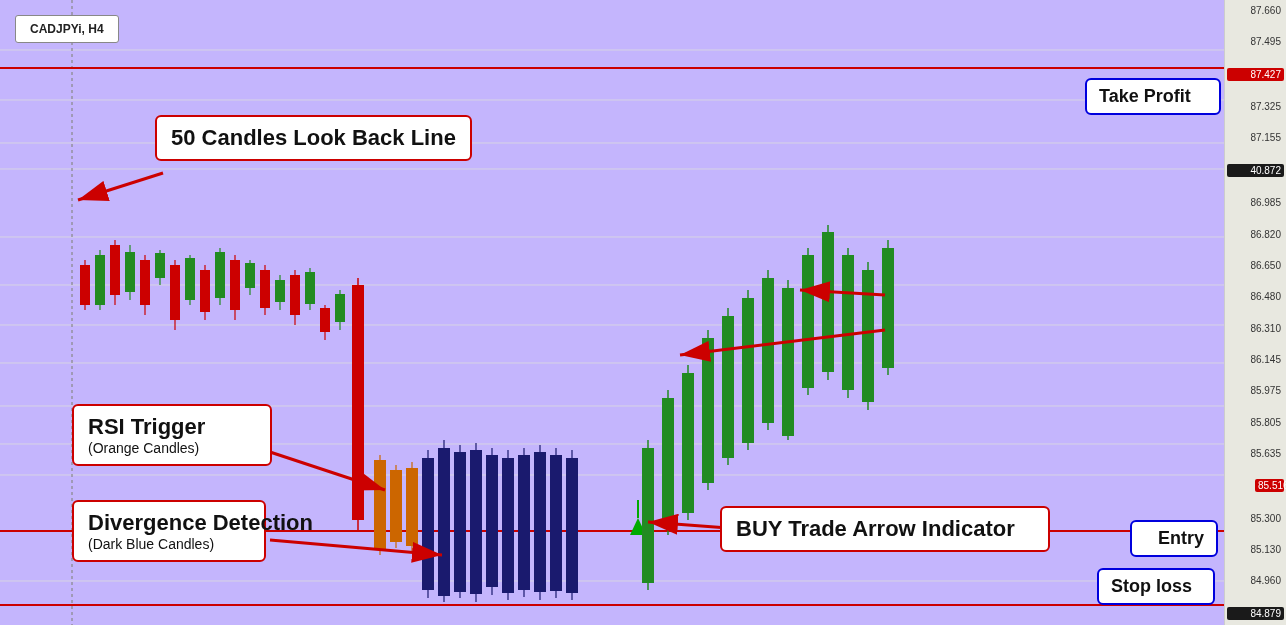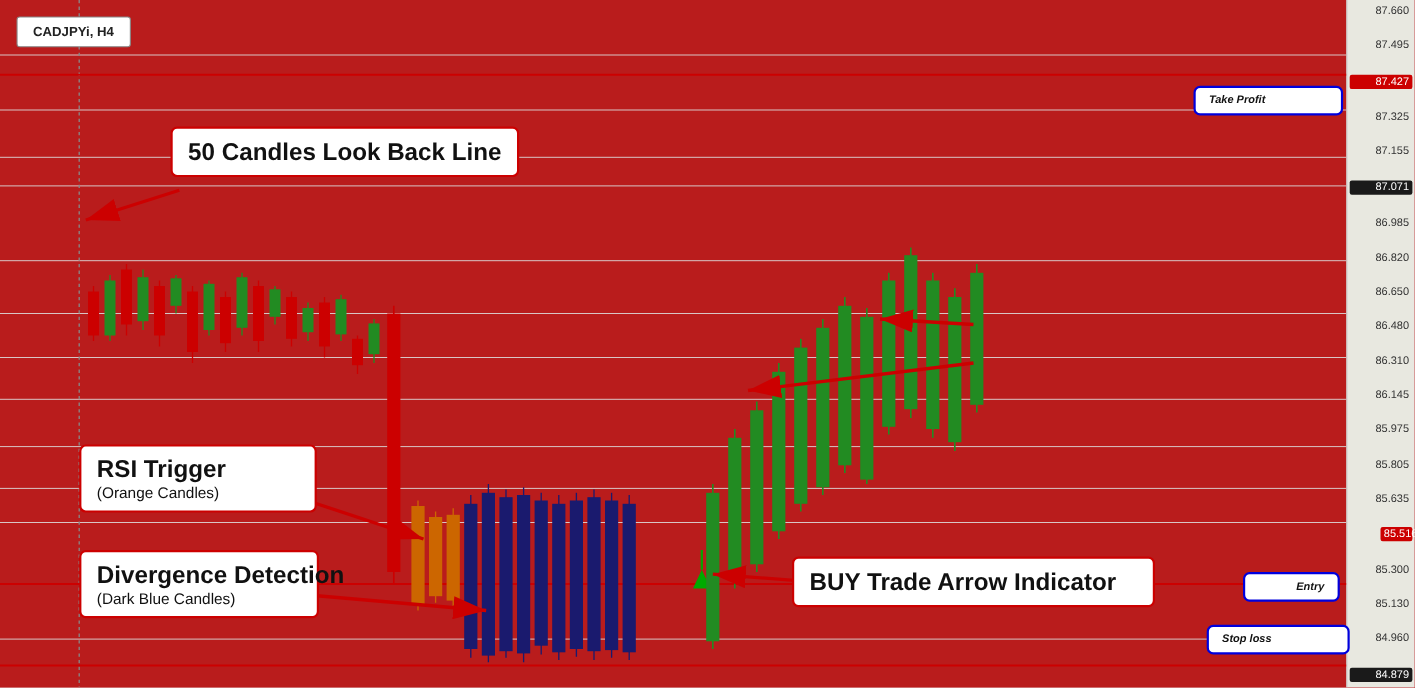--- a/index.html
+++ b/index.html
@@ -10,21 +10,21 @@
       background: #f0f4f8;
       font-family: Arial, sans-serif;
       position: relative;
     }
 
     #chart-container {
       position: absolute;
       left: 0; top: 0;
       width: 1286px;
       height: 625px;
-      background: #b91c1c;
+      background: #c4b5fd;
     }
 
     
     #price-axis {
       position: absolute;
       right: 0;
       top: 0;
       width: 62px;
       height: 100%;
       background: #e8e8e0;
@@ -91,24 +91,23 @@
     }
 
     
     .annotation-box.blue-border {
       border-color: #0000dd;
       border-width: 2px;
       padding: 6px 12px;
     }
 
     .annotation-box.blue-border .title {
-      font-size: 10px;
+      font-size: 18px;
       font-weight: bold;
       color: #111;
-      font-style: italic;
     }
 
     
     #arrows-svg {
       position: absolute;
       top: 0;
       left: 0;
       width: 1224px;
       height: 625px;
       z-index: 15;
@@ -329,21 +328,21 @@
     </svg>
 
   </div>
 
   <div id="price-axis">
     <div class="price-label">87.660</div>
     <div class="price-label">87.495</div>
     <div class="price-label" style="background:#cc0000;color:white;padding:1px 3px;border-radius:2px;">87.427</div>
     <div class="price-label">87.325</div>
     <div class="price-label">87.155</div>
-    <div class="price-label" style="background:#1a1a1a;color:white;padding:1px 3px;border-radius:2px;">87.071</div>
+    <div class="price-label" style="background:#1a1a1a;color:white;padding:1px 3px;border-radius:2px;">40.872</div>
     <div class="price-label">86.985</div>
     <div class="price-label">86.820</div>
     <div class="price-label">86.650</div>
     <div class="price-label">86.480</div>
     <div class="price-label">86.310</div>
     <div class="price-label">86.145</div>
     <div class="price-label">85.975</div>
     <div class="price-label">85.805</div>
     <div class="price-label">85.635</div>
     <div class="price-label" style="background:#cc0000;color:white;padding:1px 3px;border-radius:2px;margin-left:28px;">85.516</div>
@@ -355,39 +354,39 @@
 
   <div id="symbol-label">
     <span>CADJPYi, H4</span>
   </div>
 
   <div class="annotation-box" style="top: 115px; left: 155px;">
     <div class="title">50 Candles Look Back Line</div>
   </div>
 
 
-  <div class="annotation-box" style="top: 404px; left: 72px; width: 216px;">
+  <div class="annotation-box" style="top: 404px; left: 72px; width: 200px;">
     <div class="title">RSI Trigger</div>
     <div class="subtitle">(Orange Candles)</div>
   </div>
 
-  <div class="annotation-box" style="top: 500px; left: 72px; width: 218px;">
+  <div class="annotation-box" style="top: 500px; left: 72px; width: 194px;">
     <div class="title">Divergence Detection</div>
     <div class="subtitle">(Dark Blue Candles)</div>
   </div>
 
   <div class="annotation-box" style="top: 506px; left: 720px; width: 330px;">
     <div class="title">BUY Trade Arrow Indicator</div>
   </div>
 
   <div class="annotation-box blue-border" style="top: 78px; left: 1085px; width: 136px;">
     <div class="title">Take Profit</div>
   </div>
 
   <div class="annotation-box blue-border" style="top: 520px; left: 1130px; width: 88px; text-align: right;">
     <div class="title">Entry</div>
   </div>
 
-  <div class="annotation-box blue-border" style="top: 568px; left: 1097px; width: 130px;">
+  <div class="annotation-box blue-border" style="top: 568px; left: 1097px; width: 118px;">
     <div class="title">Stop loss</div>
   </div>
 
 </div>
 
 </body></html>

